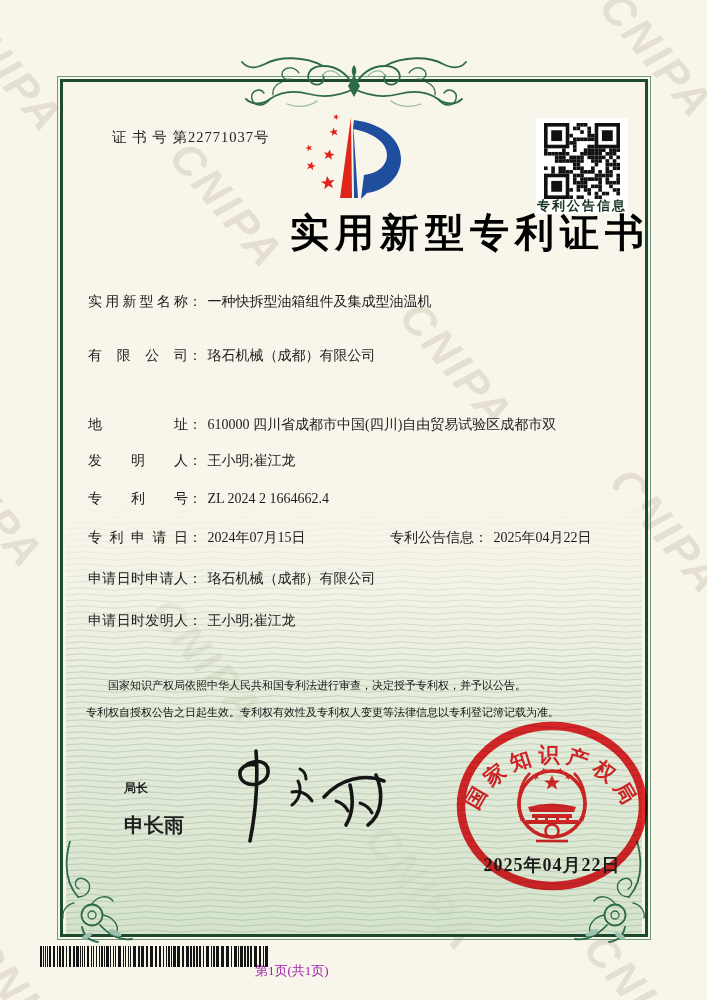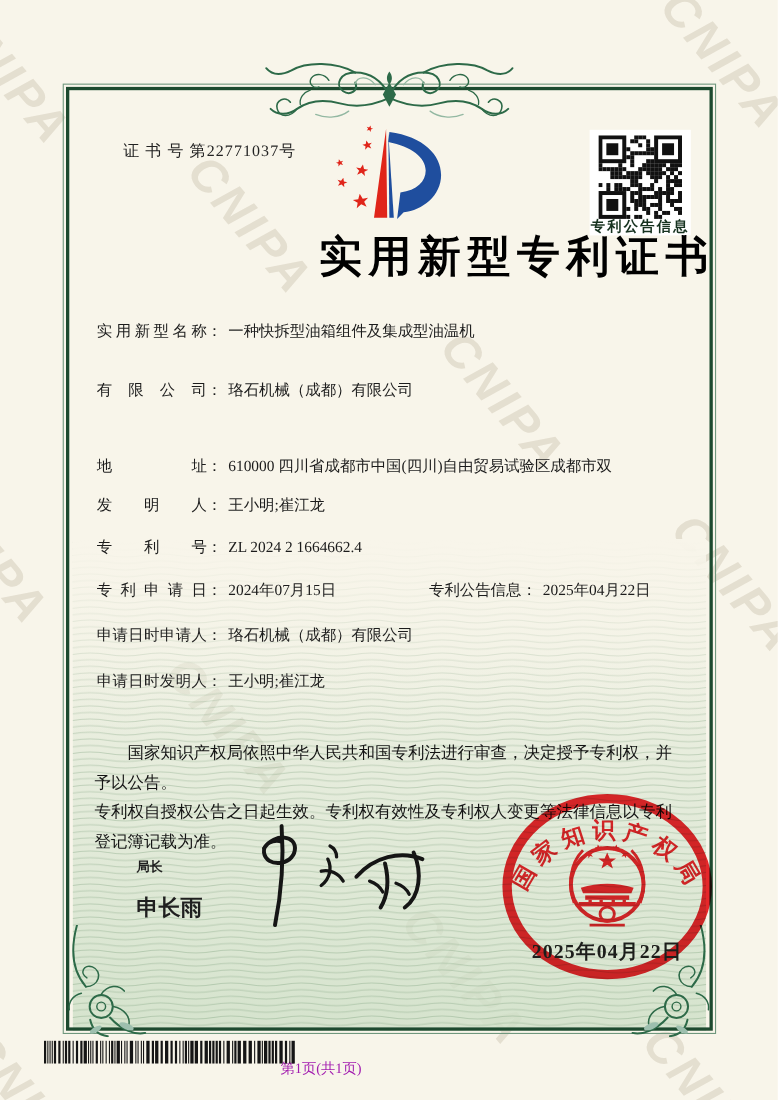--- a/index.html
+++ b/index.html
@@ -47,21 +47,21 @@
   }
   
   .frow{position:absolute;left:88px;width:556px;z-index:3;font-size:14px;color:#1c1c1c;line-height:25px;}
   .flabel{display:inline-block;width:100px;text-align:justify;text-align-last:justify;vertical-align:top;}
   .fcolon{display:inline-block;vertical-align:top;margin-right:2px;}
   .fvalue{display:inline-block;vertical-align:top;}
   .fr-right{position:absolute;left:302px;top:0;white-space:nowrap;}
   .fr-right .flabel2{display:inline-block;vertical-align:top;}
   
   .decree{position:absolute;left:86px;top:672px;width:538px;z-index:3;
-    font-size:15px;line-height:27px;color:#141414;}
+    font-size:11px;line-height:27px;color:#141414;}
   .decree .l1{display:block;text-indent:2em;}
   .decree .l2{display:block;}
   
   .sig-title{position:absolute;left:124px;top:780px;z-index:3;
     font-family:"Liberation Sans",sans-serif;font-size:12px;font-weight:700;color:#1f1f1f;}
   .sig-name{position:absolute;left:124px;top:812px;z-index:3;
     font-family:"Liberation Sans",sans-serif;font-size:20px;font-weight:600;color:#1f1f1f;}
   .signature{position:absolute;left:212px;top:745px;width:190px;height:102px;z-index:3;}
   .seal{position:absolute;left:452px;top:719px;width:200px;height:174px;z-index:4;
     mix-blend-mode:multiply;color:var(--seal-red,#ec1b20);}

